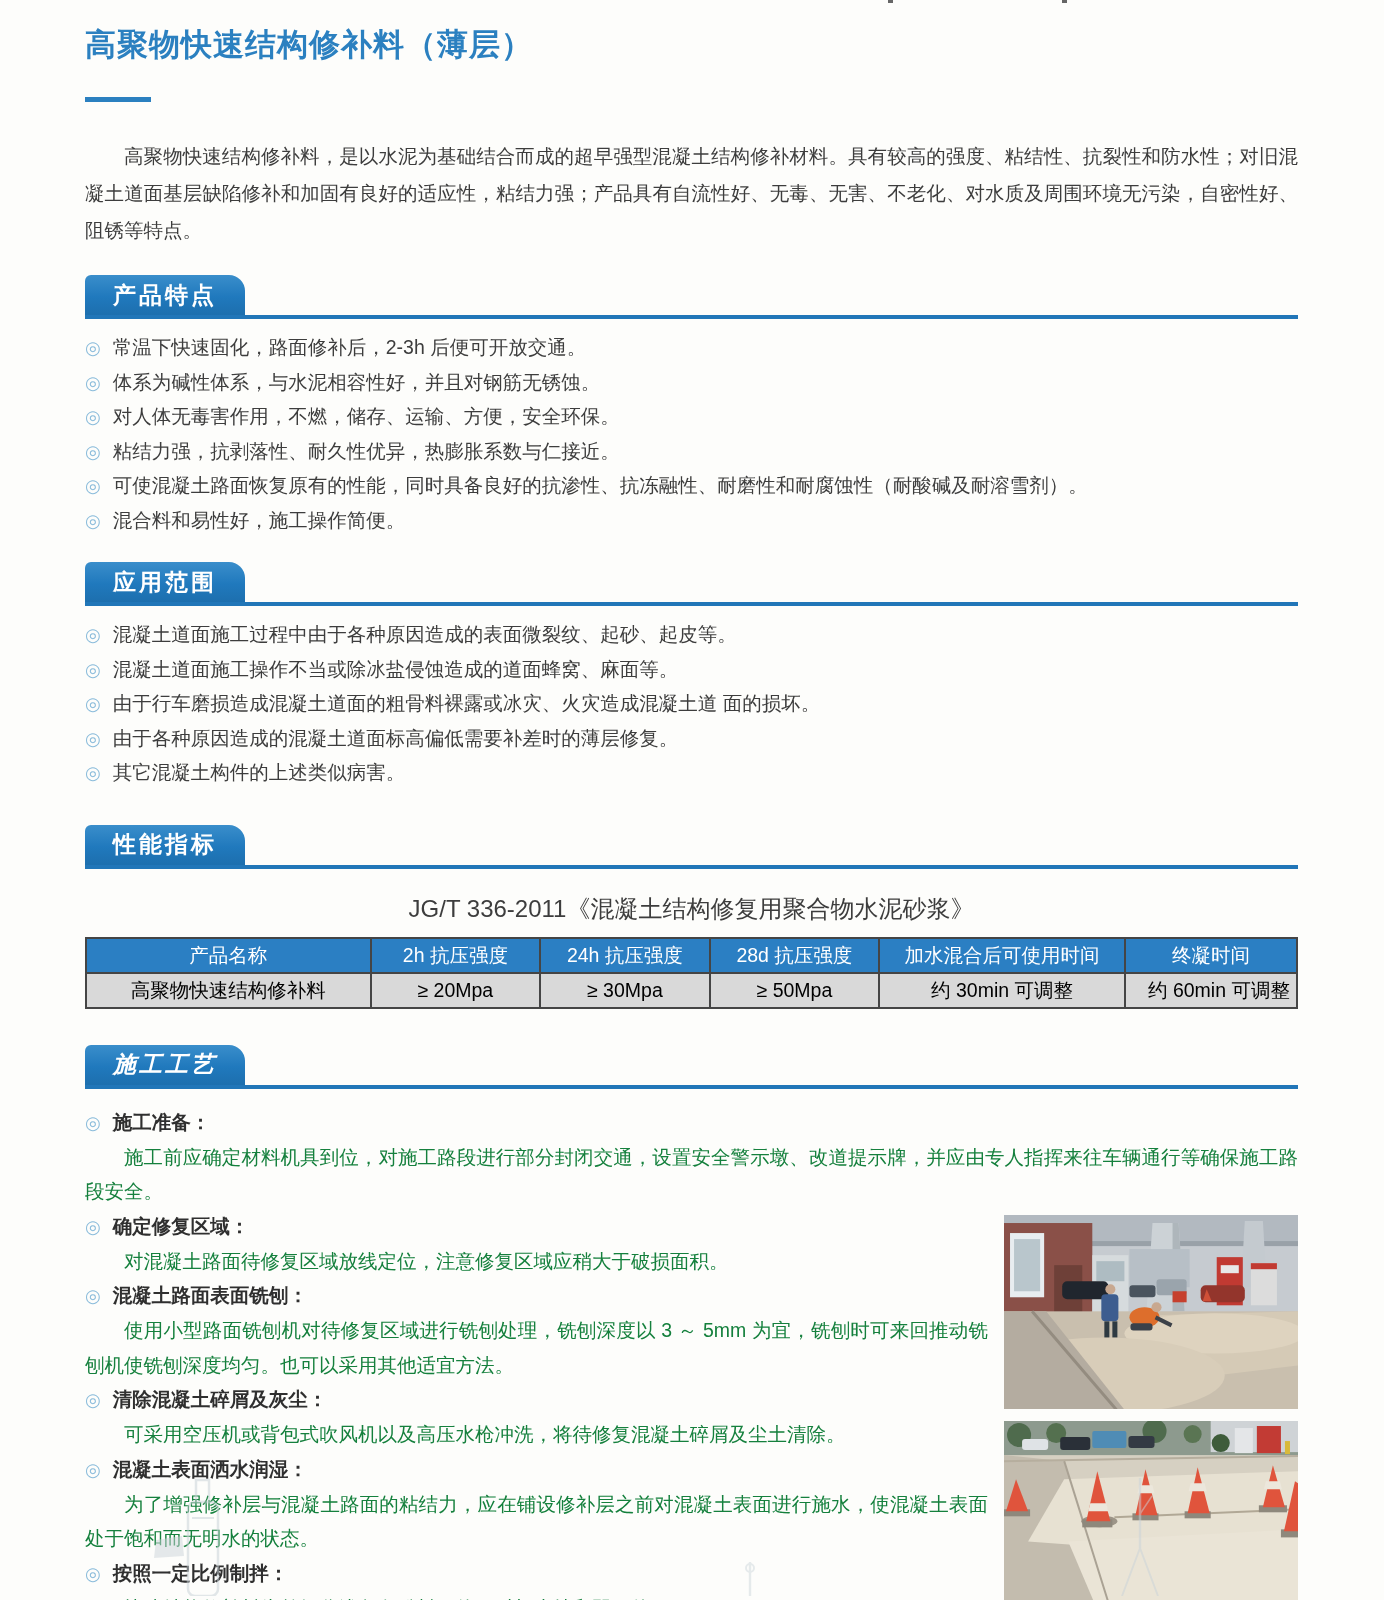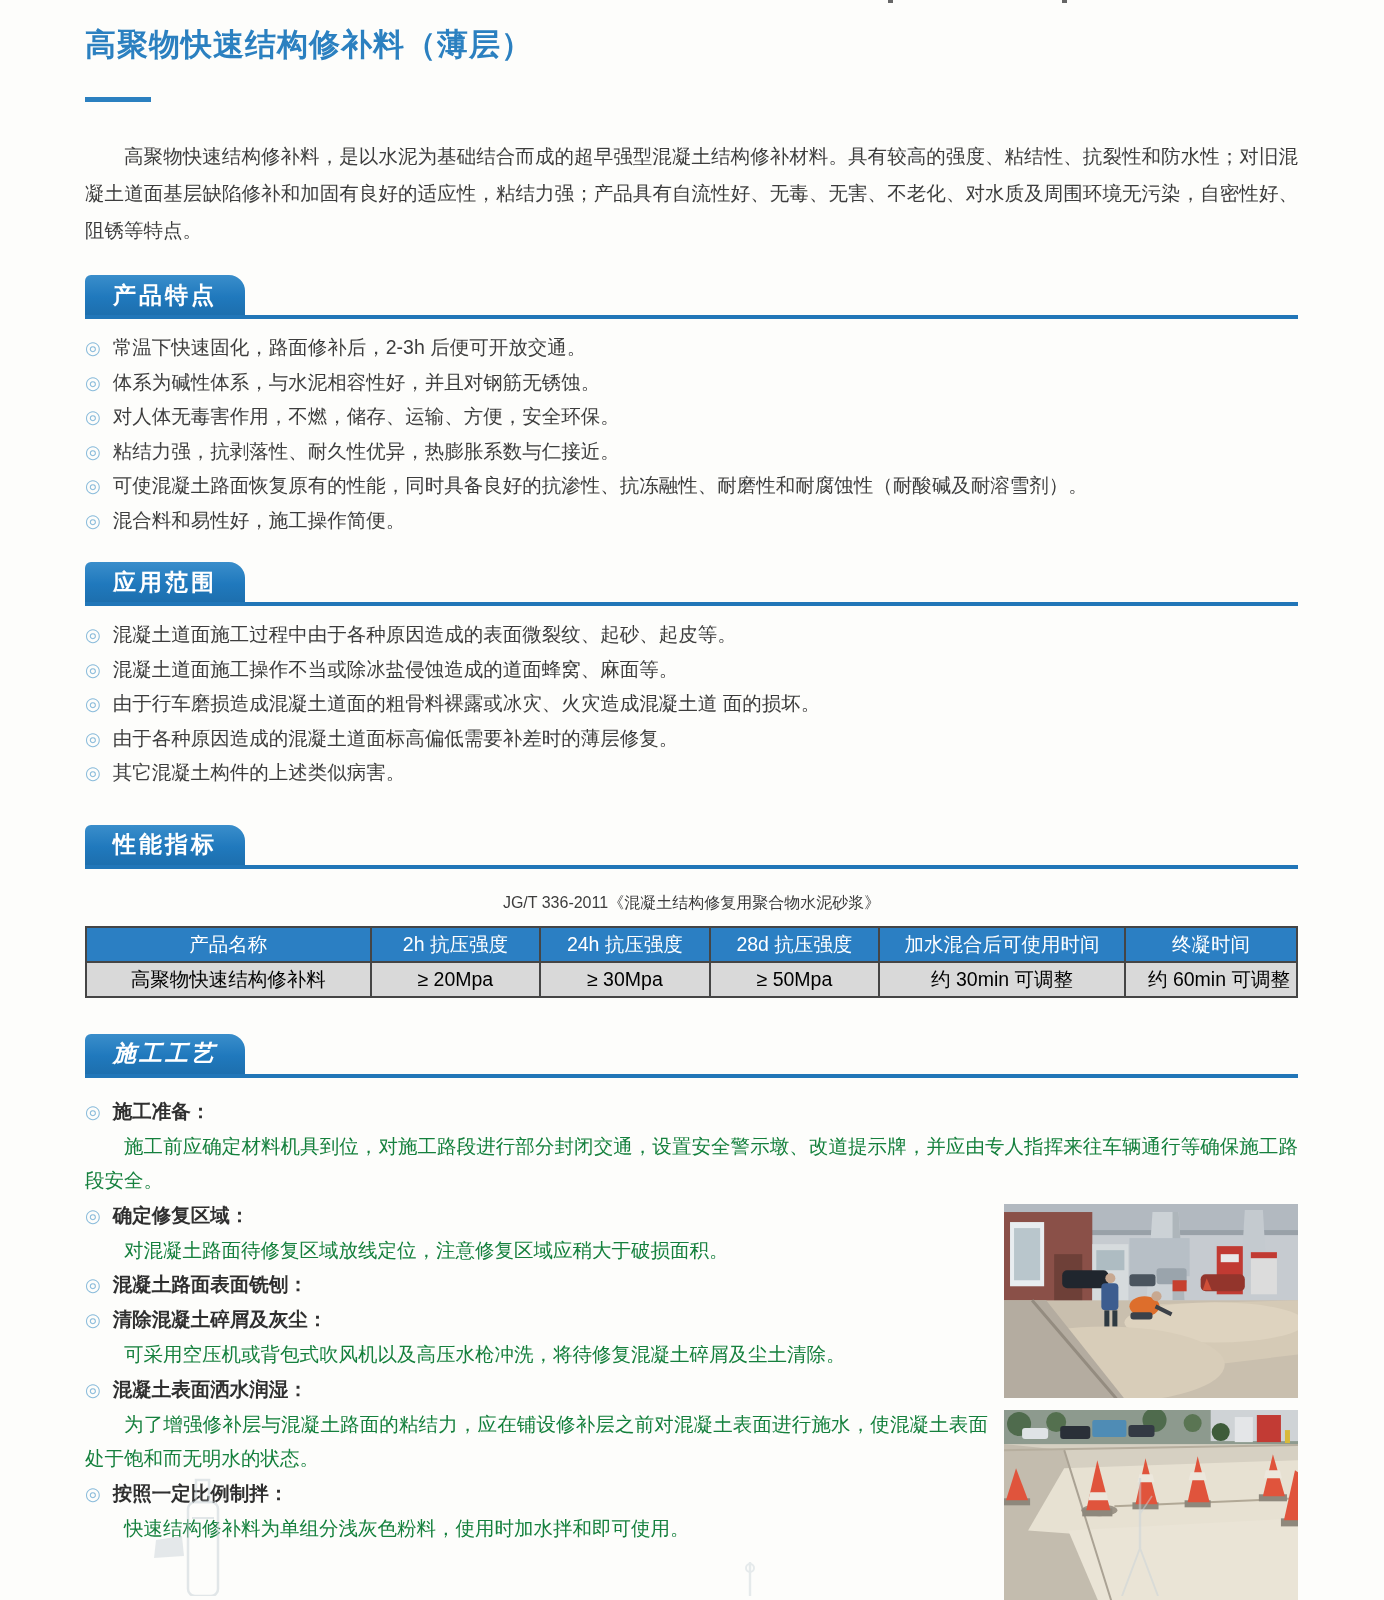--- a/index.html
+++ b/index.html
@@ -38,21 +38,21 @@
   }
   .mt-features{margin-top:26px;}
   .mt-apps{margin-top:24px;}
   .mt-perf{margin-top:34px;}
   .mt-process{margin-top:36px;font-style:italic;}
 
   ul.bullets{list-style:none;margin:12px 0 0 0;padding:0;}
   ul.bullets li{font-size:19.5px;line-height:33.5px;color:#3d3d3d;}
   .dot{color:#8bbcdb;margin-right:12px;font-size:18px;}
 
-  .table-caption{margin:24px 0 0 0;text-align:center;font-size:16px;color:#3d3d3d;}
+  .table-caption{margin:24px 0 0 0;text-align:center;font-size:24px;color:#3d3d3d;}
 
   table.perf{
     width:100%;margin-top:12px;border-collapse:collapse;
     border:2px solid #454545;table-layout:fixed;
   }
   table.perf th,table.perf td{
     border:2px solid #454545;text-align:center;
     font-size:19.5px;height:31px;padding:1px 22px;font-weight:normal;
     overflow:hidden;white-space:nowrap;
   }
@@ -241,20 +241,21 @@
             <rect x="276" y="108" width="17" height="8" fill="#8e887c"></rect>
             <polygon points="279,110 290,60 293,62 293,110" fill="#e0543c"></polygon>
           </svg>
         </div>
       </div>
 
       <p class="step-label"><span class="dot">◎</span><b>确定修复区域：</b></p>
       <p class="step-text">对混凝土路面待修复区域放线定位，注意修复区域应稍大于破损面积。</p>
 
       <p class="step-label"><span class="dot">◎</span><b>混凝土路面表面铣刨：</b></p>
+      <p class="step-text">使用小型路面铣刨机对待修复区域进行铣刨处理，铣刨深度以 3 ～ 5mm 为宜，铣刨时可来回推动铣刨机使铣刨深度均匀。也可以采用其他适宜方法。</p>
 
       <p class="step-label"><span class="dot">◎</span><b>清除混凝土碎屑及灰尘：</b></p>
       <p class="step-text">可采用空压机或背包式吹风机以及高压水枪冲洗，将待修复混凝土碎屑及尘土清除。</p>
 
       <p class="step-label"><span class="dot">◎</span><b>混凝土表面洒水润湿：</b></p>
       <p class="step-text">为了增强修补层与混凝土路面的粘结力，应在铺设修补层之前对混凝土表面进行施水，使混凝土表面处于饱和而无明水的状态。</p>
 
       <p class="step-label"><span class="dot">◎</span><b>按照一定比例制拌：</b></p>
       <p class="step-text">快速结构修补料为单组分浅灰色粉料，使用时加水拌和即可使用。</p>
 

